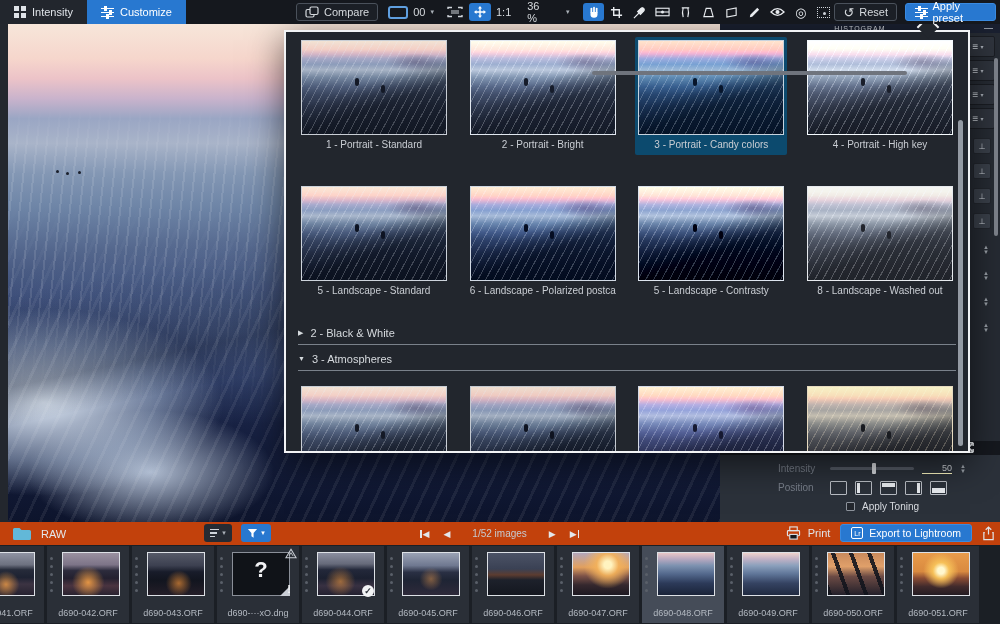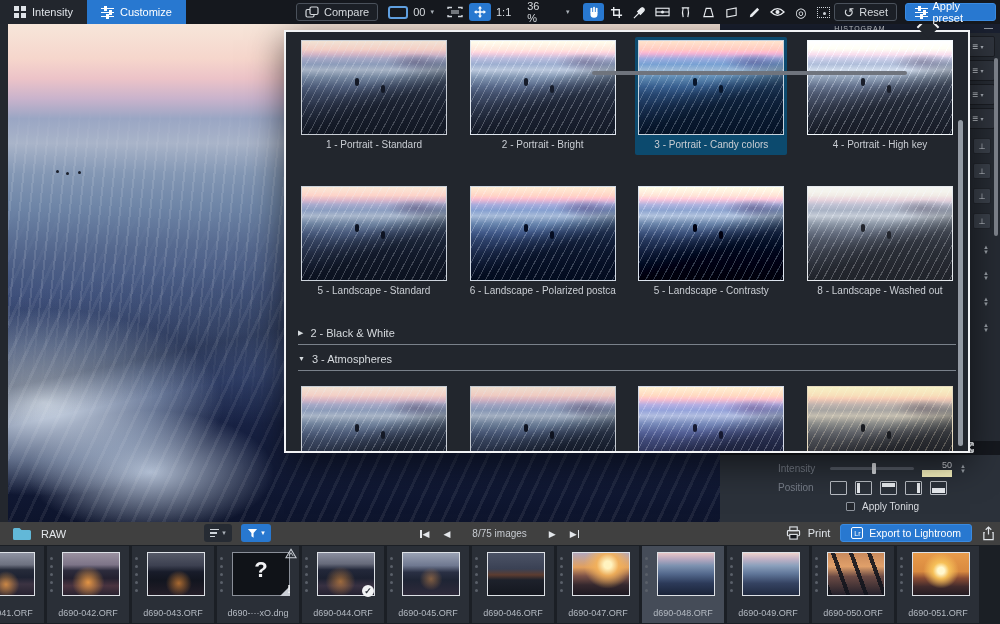--- a/index.html
+++ b/index.html
@@ -77,21 +77,21 @@
   .edge-scroll { position:absolute; left:994px; top:58px; width:4px; height:178px; background:#7e838c;
                  border-radius:2px; z-index:4; }
   .shuffle { position:absolute; left:962px; top:441px; z-index:4; }
 
   .vign-panel { position:absolute; left:720px; top:455px; width:280px; height:67px; background:#2b313a; z-index:3;
                 padding-top:4px; }
   .v-row { display:flex; align-items:center; height:19px; padding-left:58px; gap:8px; }
   .v-label { width:44px; color:#787f8a; font-size:10px; }
   .v-track { position:relative; width:84px; height:3px; background:#555b66; border-radius:2px; }
   .v-thumb { position:absolute; left:50%; top:-4px; width:4px; height:11px; background:#d8dbe0; border-radius:1px; }
-  .v-val { width:30px; text-align:right; color:#d4d7dc; font-size:9px; border-bottom:7px solid #fef9c3; }
+  .v-val { width:30px; text-align:right; color:#d4d7dc; font-size:9px; border-bottom:1px solid #fef9c3; }
   .v-spin { display:flex; flex-direction:column; line-height:5px; color:#9aa0a8; font-size:6px; }
   .pos-box { position:relative; width:17px; height:14px; border:1px solid #b9bdc4; border-radius:1px; }
   .pos-box i { position:absolute; background:#e8ebef; }
   .pos-box.p2 i { left:1px; top:1px; width:3px; height:10px; }
   .pos-box.p3 i { left:1px; top:1px; width:13px; height:4px; }
   .pos-box.p4 i { right:1px; top:1px; width:3px; height:10px; }
   .pos-box.p5 i { left:1px; bottom:1px; width:13px; height:5px; }
   .v-check-row { display:flex; align-items:center; gap:7px; padding-left:126px; height:19px; }
   .checkbox { width:9px; height:9px; border:1px solid #8d939c; background:#23272e; border-radius:1px; }
   .v-check-label { color:#d8dbe0; font-size:10px; }
@@ -130,21 +130,21 @@
   .plabel { height:20px; line-height:20px; text-align:center; color:#c9cdd3; font-size:10px;
             white-space:nowrap; overflow:hidden; }
   .psec { display:flex; align-items:center; gap:7px; height:24px; margin:0 12px;
           border-bottom:1px solid #7a818a; color:#d6dade; font-size:11px; }
   .psec.s1 { margin-top:20px; } .psec.s2 { margin-top:2px; }
   .psec .caret { font-size:7px; color:#d6dade; }
   .pop-scroll { position:absolute; right:5px; top:88px; width:5px; height:326px; background:#949aa3;
                 border-radius:3px; }
 
   
-  .bottombar { position:absolute; left:0; top:522px; width:1000px; height:23px; background:#404040;
+  .bottombar { position:absolute; left:0; top:522px; width:1000px; height:23px; background:#c2410c;
                z-index:30; }
   .bb-left { position:absolute; left:12px; top:0; height:23px; display:flex; align-items:center; gap:9px; }
   .bb-label { color:#e4e7eb; font-size:11px; }
   .bb-sort { position:absolute; left:204px; top:2px; display:flex; gap:9px; }
   .sort-btn { width:28px; height:18px; background:#262b33; border-radius:3px; display:flex;
               align-items:center; justify-content:center; gap:3px; }
   .sort-lines { display:flex; flex-direction:column; gap:2px; align-items:flex-start; }
   .sort-lines i { height:1.5px; background:#cfd4da; }
   .sort-lines i:nth-child(1){width:9px} .sort-lines i:nth-child(2){width:7px} .sort-lines i:nth-child(3){width:5px}
   .filter-btn { width:30px; height:18px; background:#2878d0; border-radius:3px; display:flex;
@@ -561,21 +561,21 @@
     </div>
 
     <div class="bb-nav">
       <span class="nav-btn">
           <span class="bar"></span>
           <span>◀</span>
         </span>
       <span class="nav-btn">
           <span>◀</span>
         </span>
-      <span class="bb-count">8/75 images</span>
+      <span class="bb-count">1/52 images</span>
       <span class="nav-btn">
           <span>▶</span>
         </span>
       <span class="nav-btn">
           <span>▶</span>
           <span class="bar"></span>
         </span>
     </div>
 
     <div class="bb-right">

